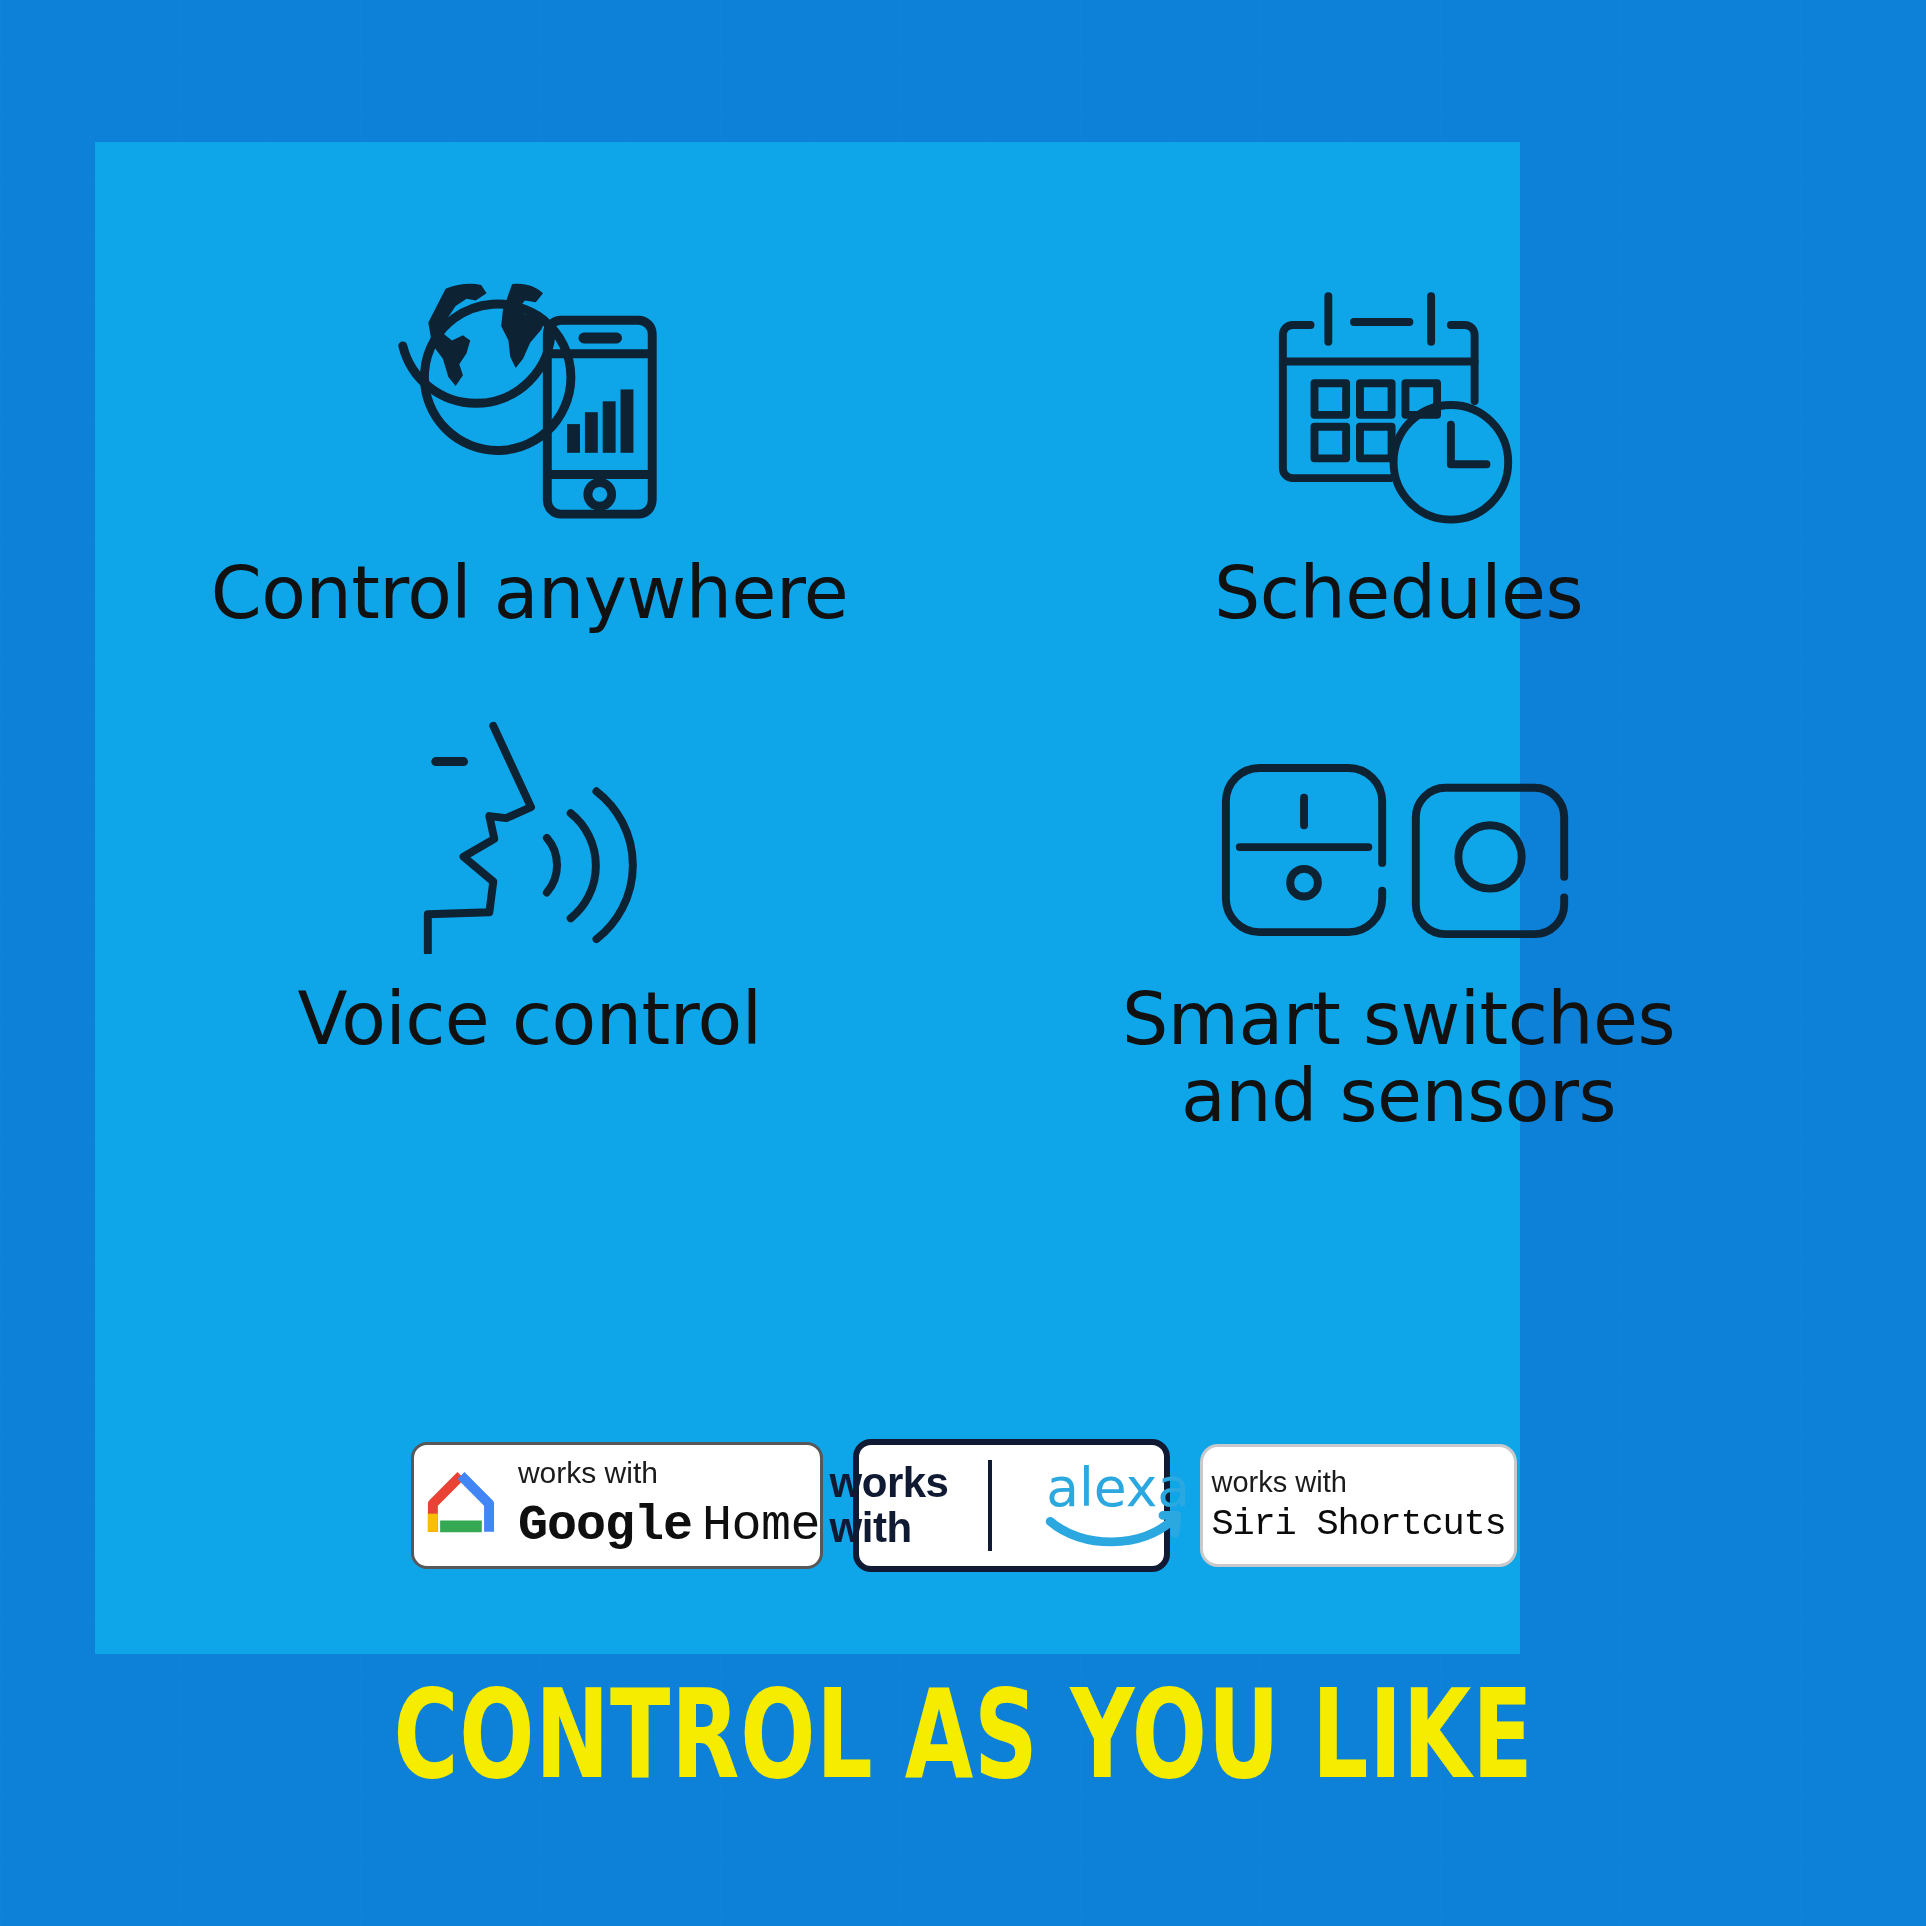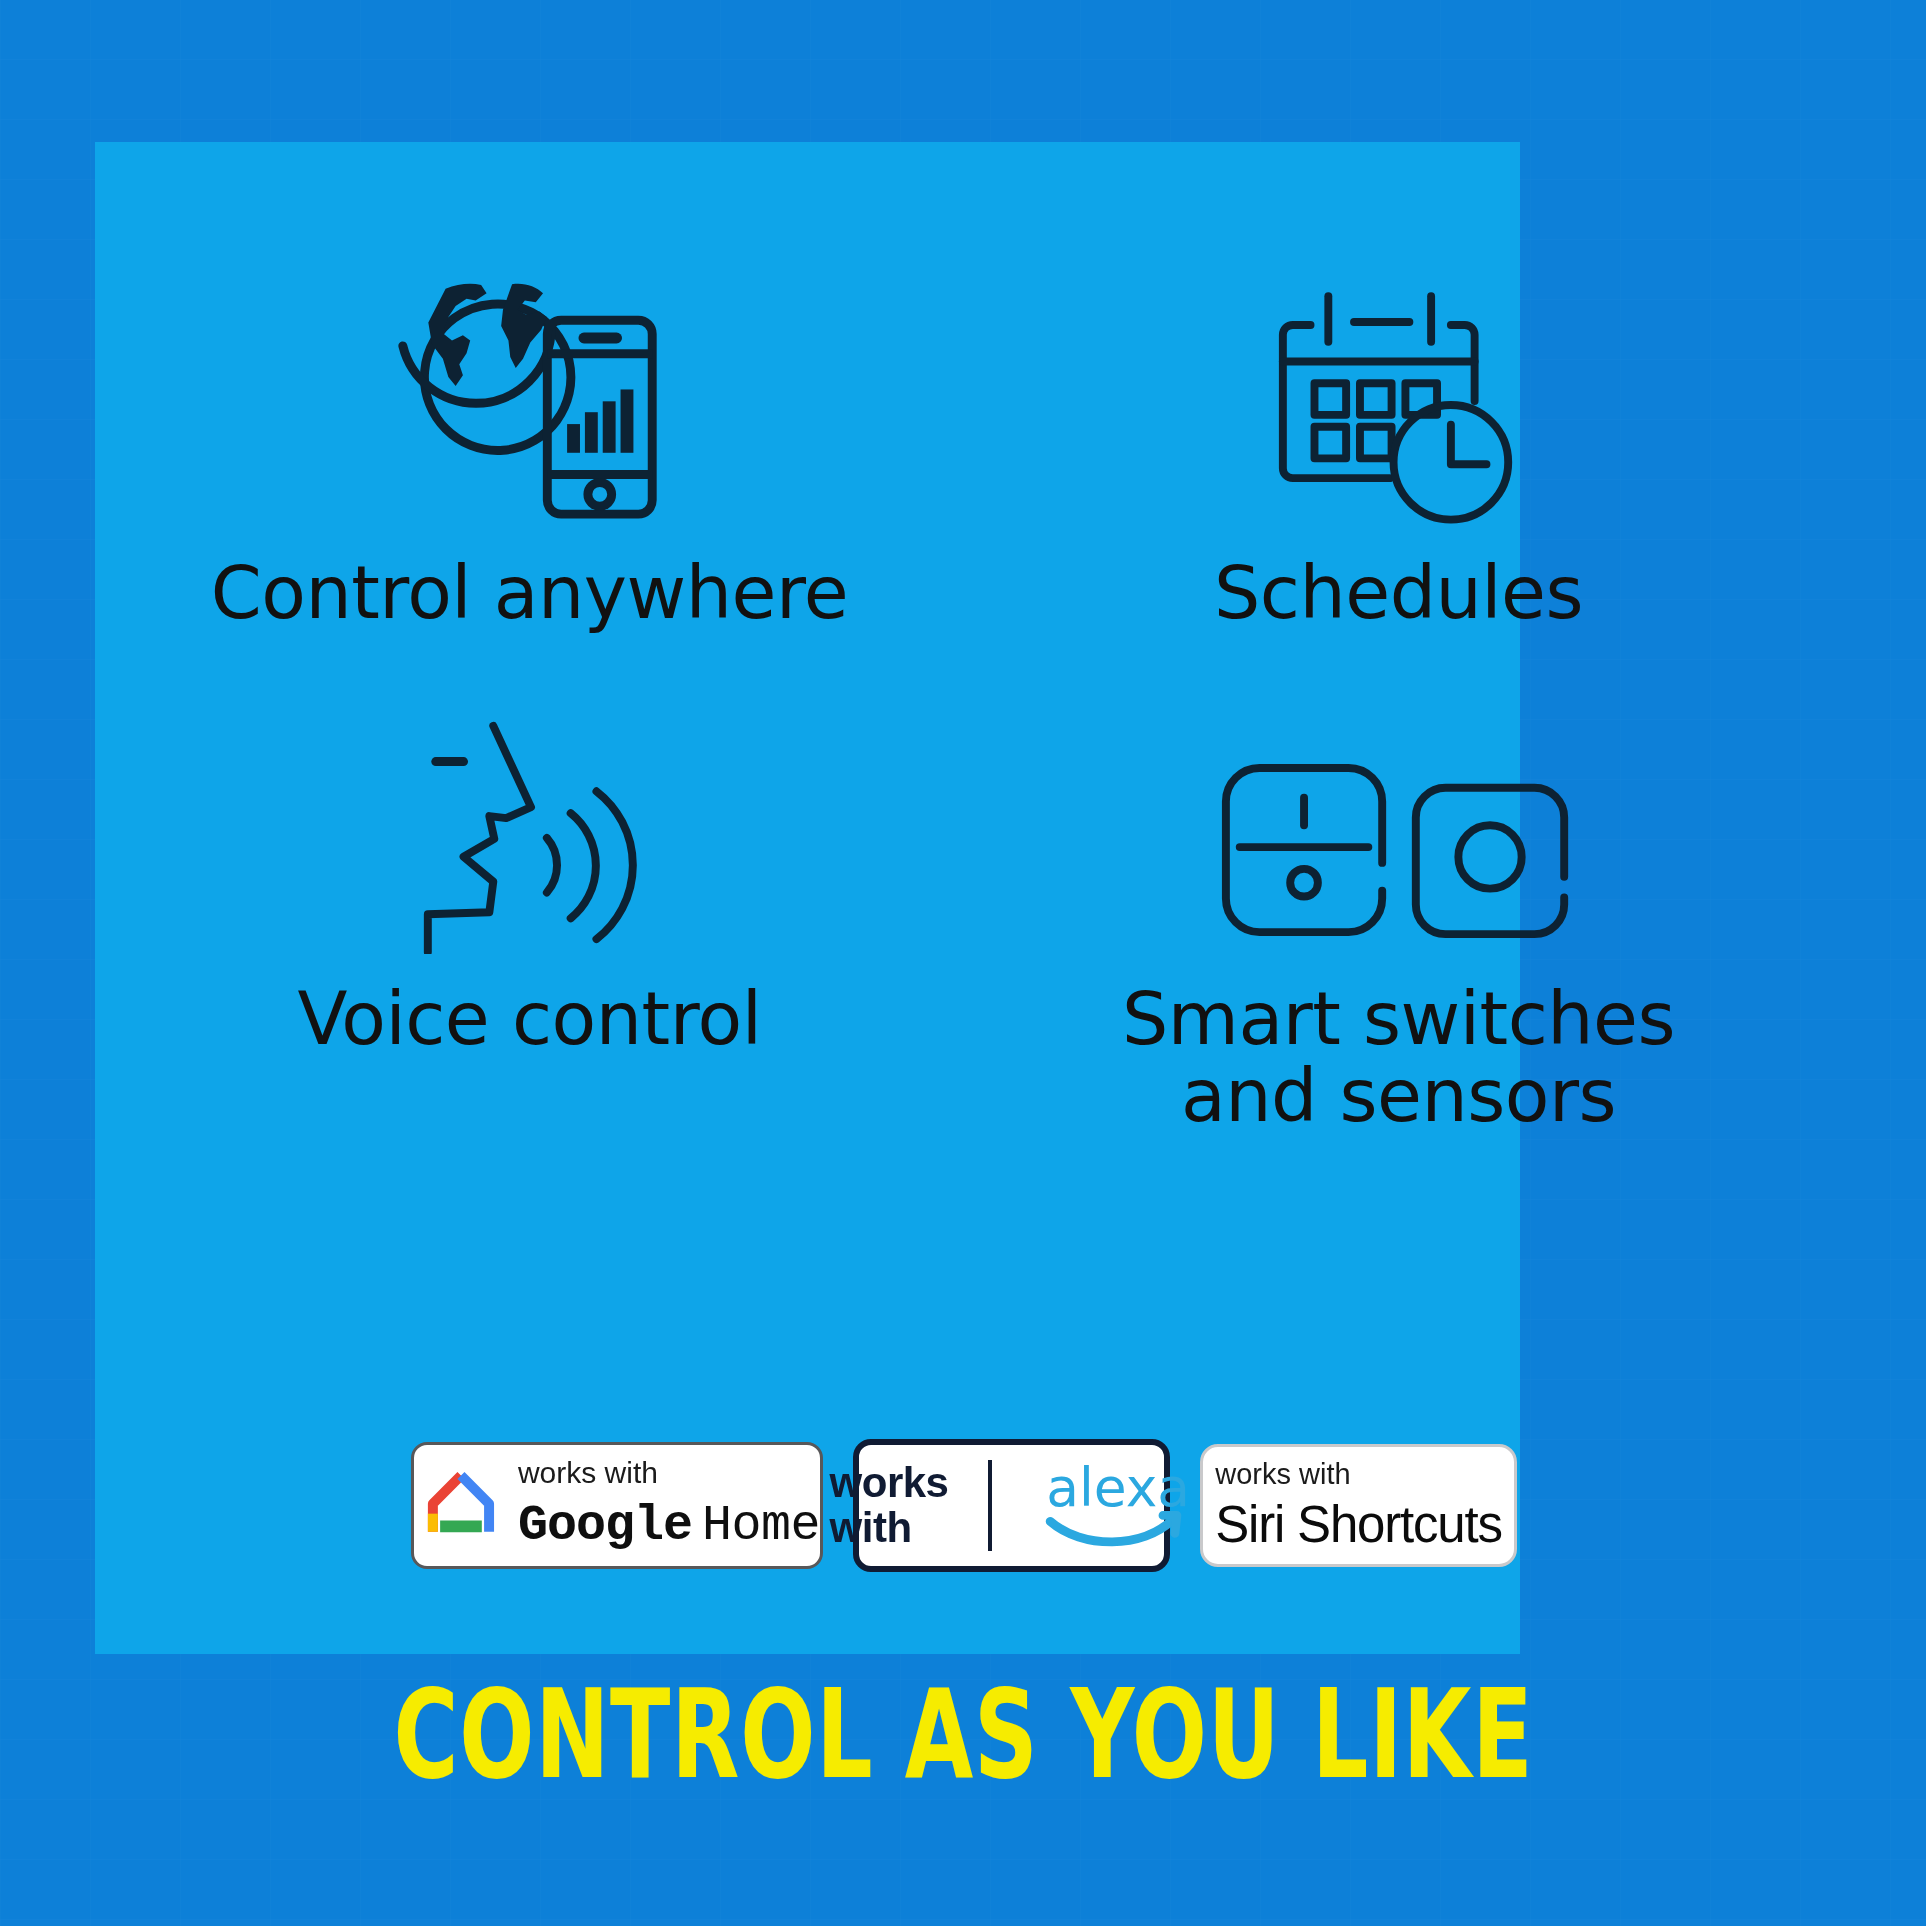--- a/index.html
+++ b/index.html
@@ -133,21 +133,21 @@
     color: #101b33;
     line-height: 1.06;
     letter-spacing: -0.5px;
     padding-right: 24px;
   }
   .ww-div { width: 4px; height: 91px; background: #101b33; }
   .alexa-logo { padding-left: 36px; display:flex; flex-direction: column; align-items:center; }
 
   .siri-text { display: flex; flex-direction: column; align-items: flex-start; gap: 4px; }
   .siri-small { font-family: "Liberation Sans", sans-serif; font-size: 29px; color: #1b1b1b; }
-  .siri-big   { font-family: Liberation Sans, sans-serif; font-size: 51px; color: #0b0b0b; letter-spacing: -1.2px; }
+  .siri-big   { font-family: Liberation Mono, monospace; font-size: 37px; color: #0b0b0b; letter-spacing: -1.2px; }
 
   
   #headline {
     position: absolute;
     left: 0;
     top: 1673px;
     width: 1927px;
     text-align: center;
     font-family: "DejaVu Sans", sans-serif;
     font-weight: 700;

